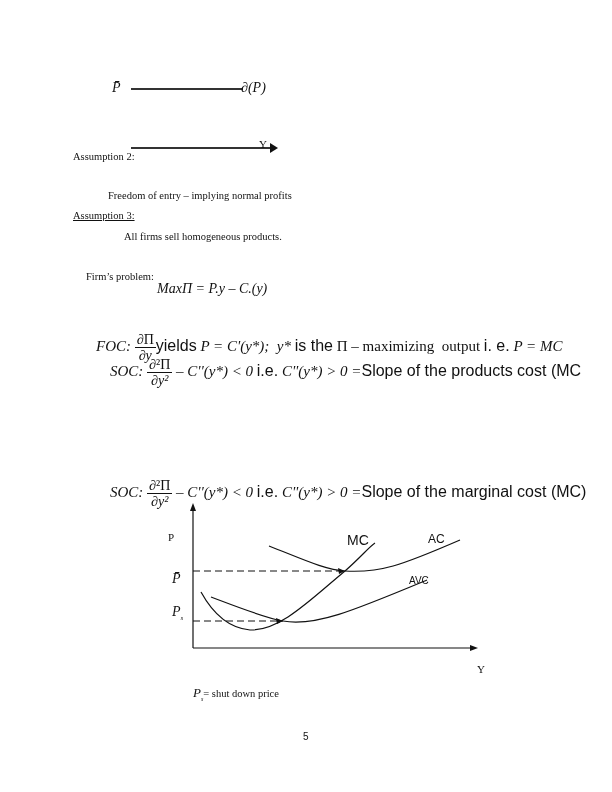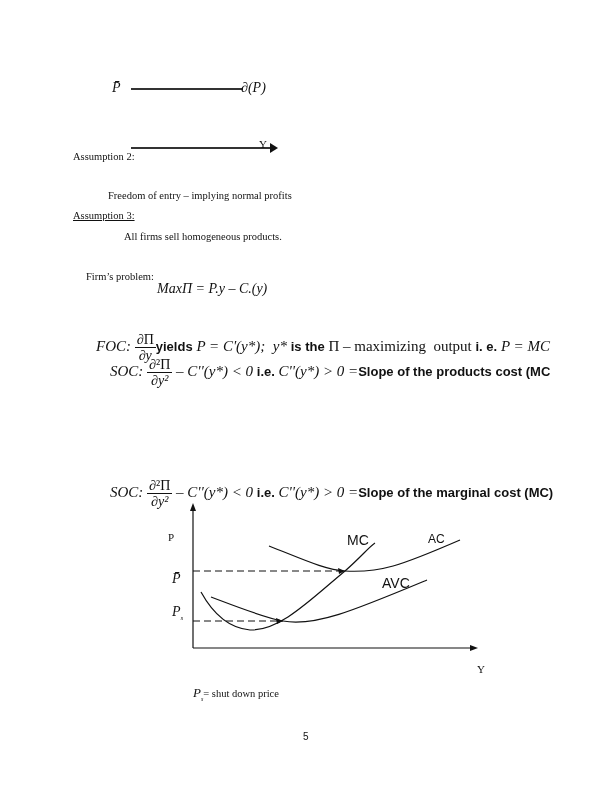--- a/index.html
+++ b/index.html
@@ -2,21 +2,21 @@
 <html><head>
 <meta charset="utf-8">
 <style>
   html, body { margin: 0; padding: 0; background: #ffffff; }
   body { width: 612px; height: 792px; position: relative; overflow: hidden; color: #111; }
   .serif { font-family: "Liberation Serif", "DejaVu Serif", serif; }
   .sans { font-family: "Liberation Sans", "DejaVu Sans", sans-serif; }
   .abs { position: absolute; white-space: nowrap; }
   .it { font-style: italic; }
   .math { font-family: "Liberation Serif", "DejaVu Serif", serif; font-size: 15px; }
-  .small-sans { font-family: "Liberation Sans", "DejaVu Sans", sans-serif; font-size: 13px; font-weight: bold; }
+  .small-sans { font-family: "Liberation Sans", "DejaVu Sans", sans-serif; font-size: 16px; }
   .frac { display: inline-block; vertical-align: middle; text-align: center; }
   .frac .num { display: block; border-bottom: 1px solid #111; padding: 0 2px; line-height: 15px; font-size: 14px; }
   .frac .den { display: block; line-height: 16px; font-size: 14px; font-style: italic; }
   .body-text { font-size: 10.5px; }
 </style>
 </head>
 <body>
 
 <div>
   <span class="abs serif it" style="left:112px; top:80px; font-size:14px;">P̄</span>
@@ -94,21 +94,21 @@
     <path d="M61,97 C90,108 115,118 133,121 C165,127 205,110 277,80" fill="none" stroke="#111" stroke-width="1.2"></path>
 
     <polygon points="195,71 188,68 189,74" fill="#111"></polygon>
     <polygon points="133,121 126,118 127,124" fill="#111"></polygon>
   </svg>
   <span class="abs serif" style="left:168px; top:531px; font-size:11px;">P</span>
   <span class="abs serif it" style="left:172px; top:571px; font-size:14px;">P̄</span>
   <span class="abs serif it" style="left:172px; top:604px; font-size:14px;">P<sub style="font-size:7px;">s</sub></span>
   <span class="abs sans" style="left:347px; top:532px; font-size:14px;">MC</span>
   <span class="abs sans" style="left:428px; top:532px; font-size:12px;">AC</span>
-  <span class="abs sans" style="left:382px; top:575px; font-size:14px;">AVC</span>
+  <span class="abs sans" style="left:409px; top:575px; font-size:10px;">AVC</span>
   <span class="abs serif" style="left:477px; top:663px; font-size:11px;">Y</span>
 </div>
 
 <div class="abs serif body-text" style="left:193px; top:685px;">
   <span class="it" style="font-size:13px;">P<sub style="font-size:6px;">s</sub></span><span>= shut down price</span>
 </div>
 
 <span class="abs sans" style="left:303px; top:731px; font-size:10px;">5</span>
 
 </body></html>

